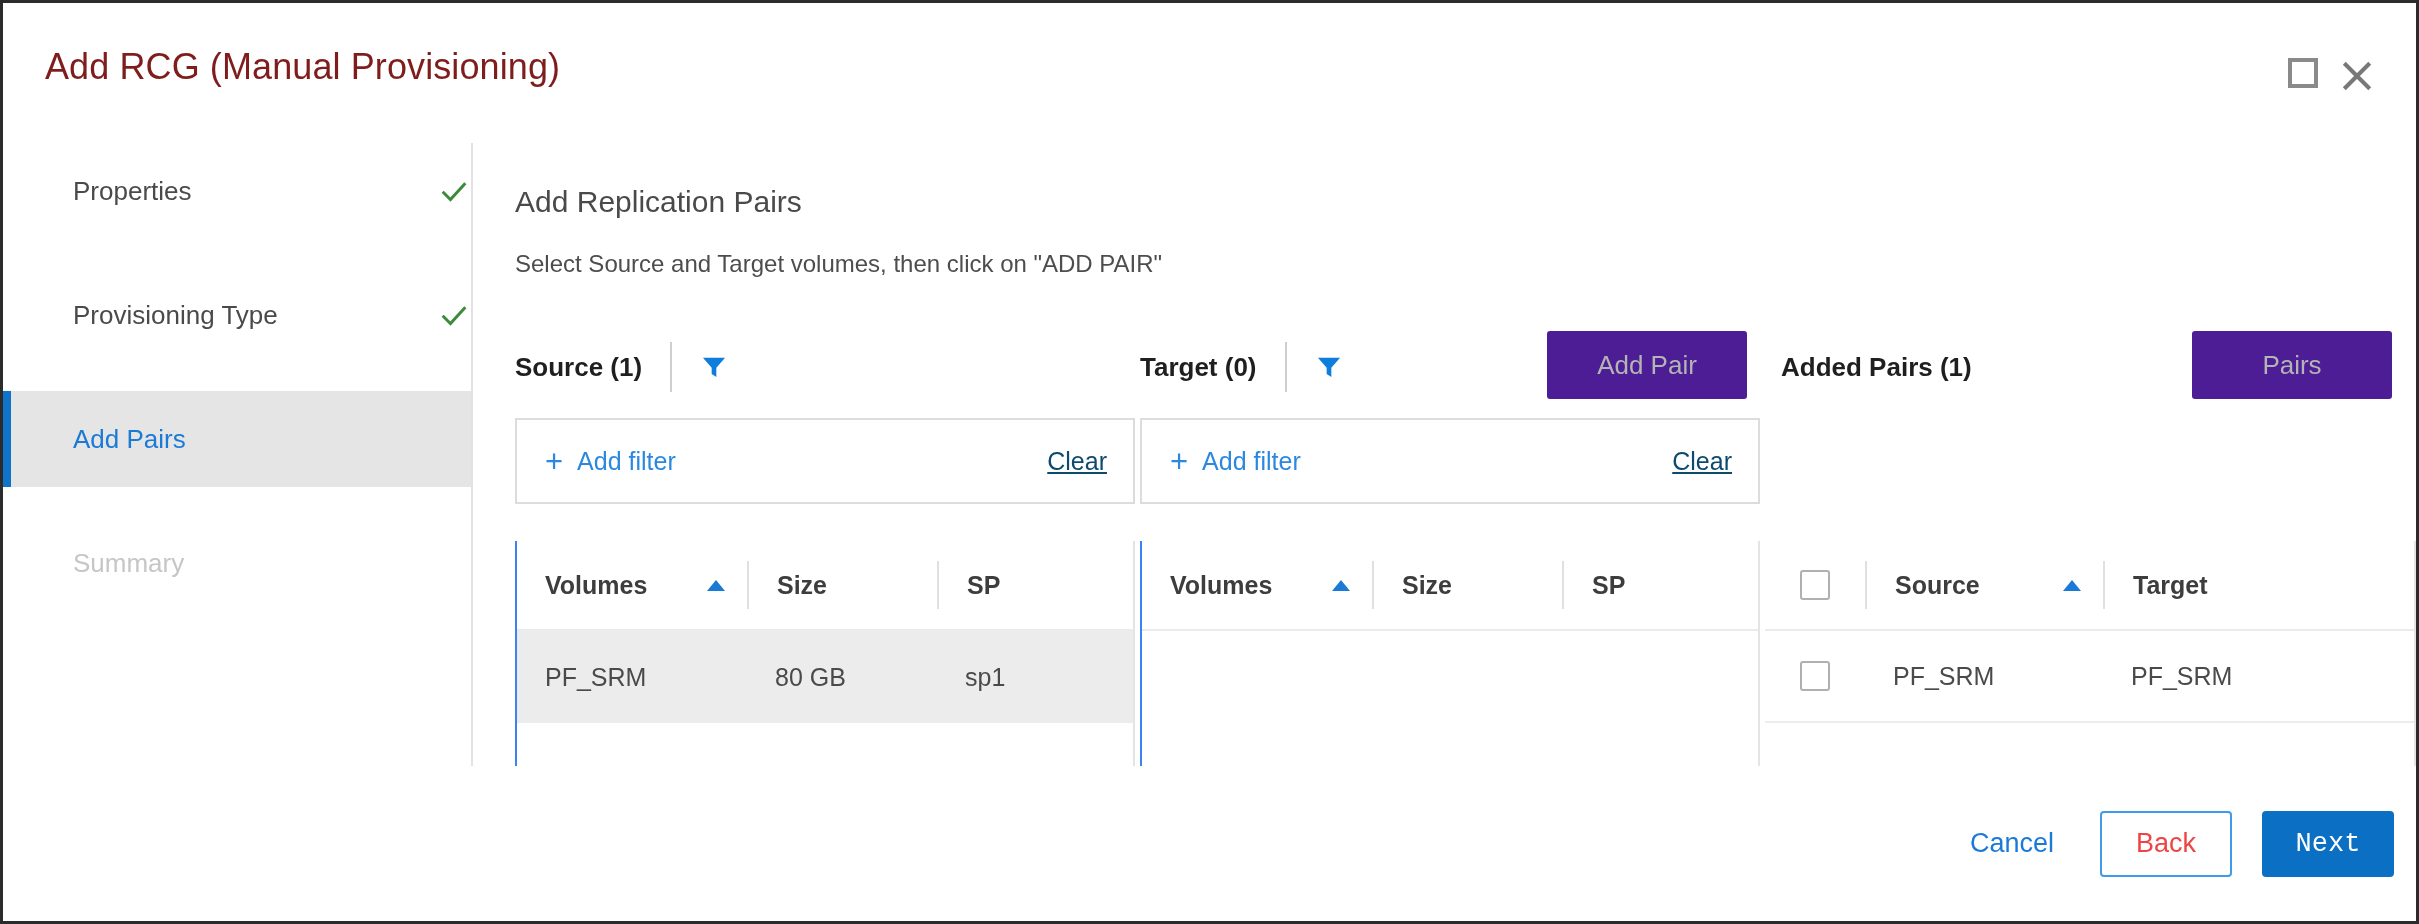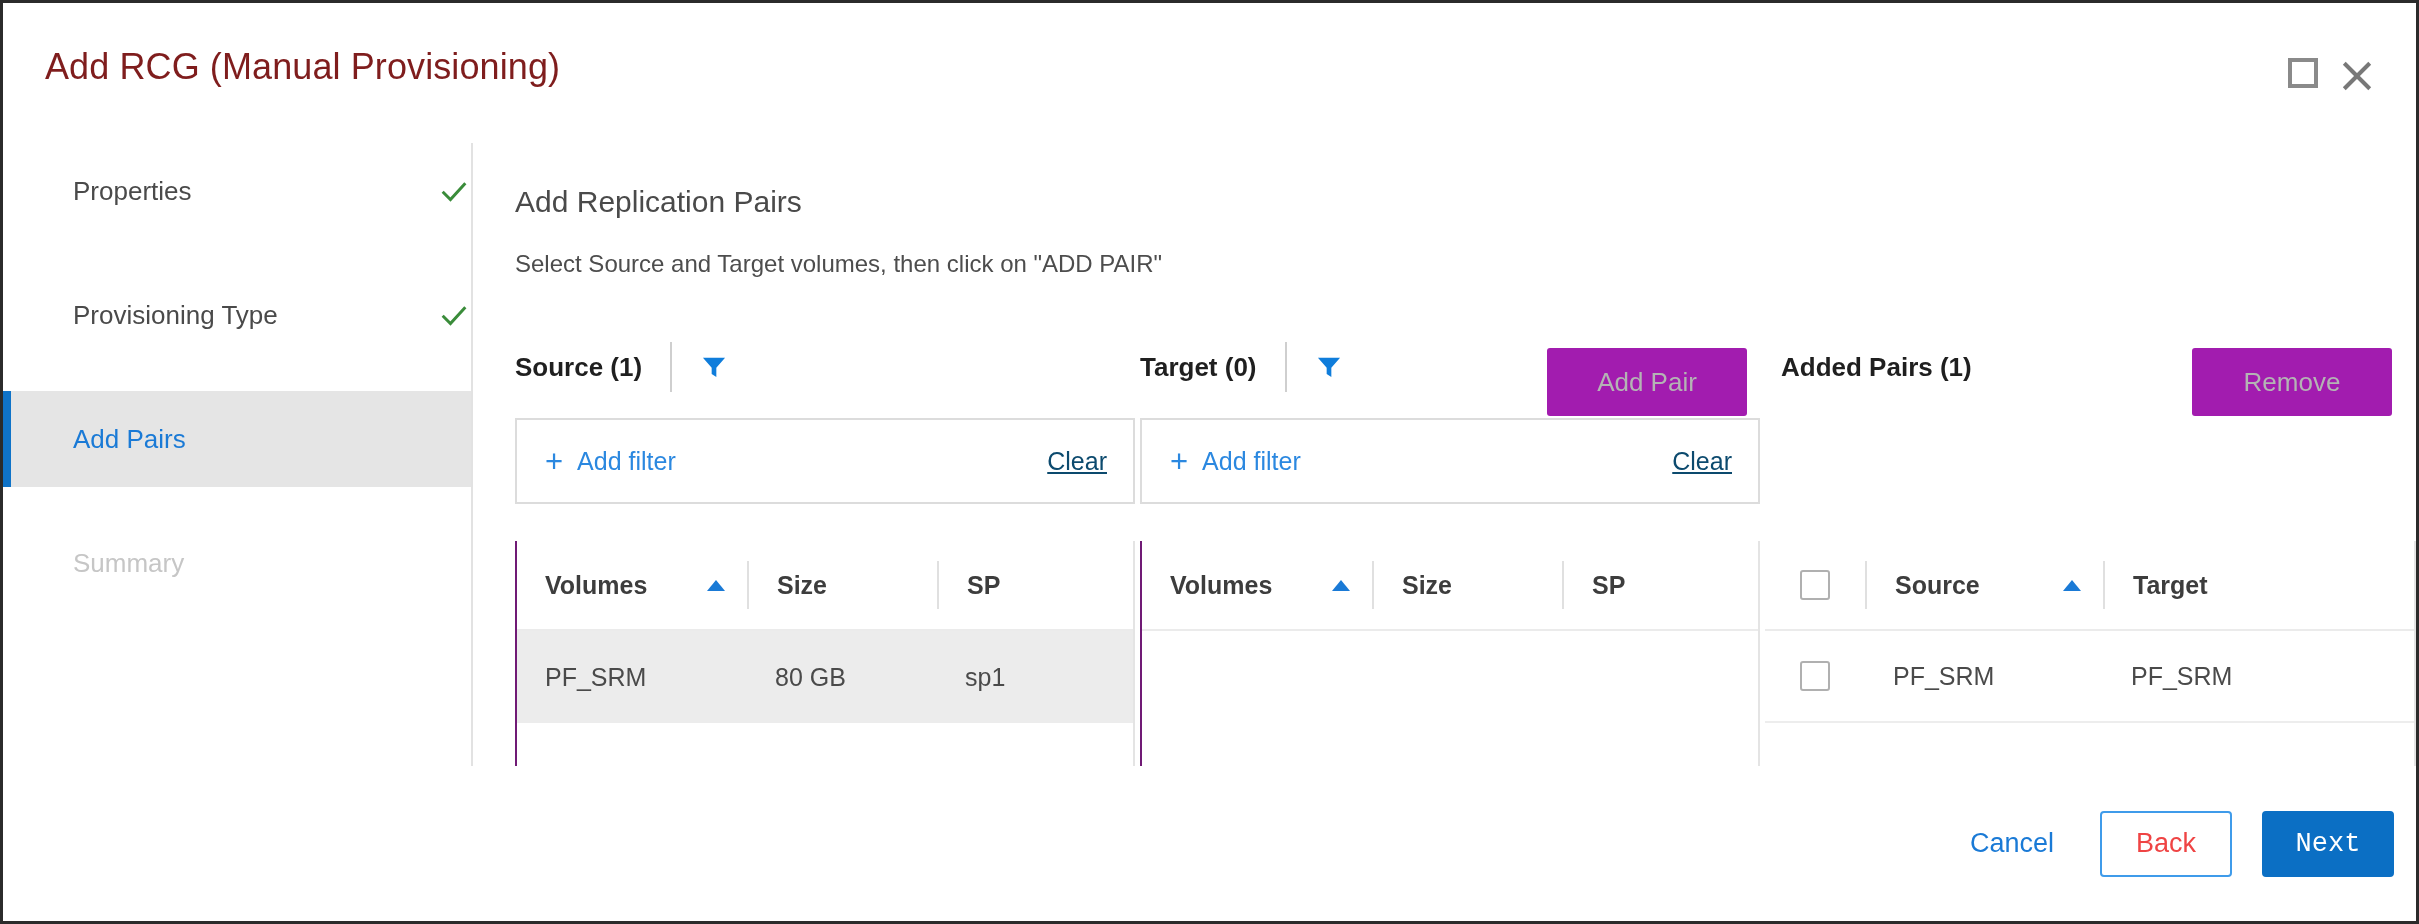--- a/index.html
+++ b/index.html
@@ -180,24 +180,24 @@
     background: #cfcfcf;
     margin: 0 28px;
   }
   .funnel {
     width: 28px;
     height: 28px;
     cursor: pointer;
   }
   .ghost-btn {
     position: absolute;
-    top: 20px;
+    top: 3px;
     height: 68px;
     min-width: 200px;
-    background: #a21caf;
+    background: #4c1d95;
     border: none;
     border-radius: 3px;
     color: #b4b4b4;
     font-size: 26px;
     font-family: "Liberation Sans", sans-serif;
     cursor: default;
     padding: 0 24px;
     white-space: nowrap;
   }
 
@@ -235,21 +235,21 @@
     cursor: pointer;
     white-space: nowrap;
     text-decoration: underline;
   }
 
   
   .tbl {
     position: absolute;
     top: 398px;
     bottom: 0;
-    border-left: 2px solid #701a75;
+    border-left: 2px solid #3b82f6;
     border-right: 2px solid #e4e4e4;
     box-sizing: border-box;
     background: #ffffff;
     overflow: hidden;
   }
   .tbl.no-left-border { border-left: none; }
   .thead {
     display: flex;
     align-items: center;
     height: 90px;
@@ -440,21 +440,21 @@
           <path d="M2.5 4 H21.5 L14 12.6 V20.5 L10 18 V12.6 Z" fill="#0f7ddb"></path>
         </svg>
       </div>
 
       <button class="ghost-btn" style="left:1072px;">Add Pair</button>
 
       <div class="strip-group" style="left:1306px;">
         <span class="strip-label">Added Pairs (1)</span>
       </div>
 
-      <button class="ghost-btn" style="right:24px;">Remove</button>
+      <button class="ghost-btn" style="right:24px;">Pairs</button>
 
     </div>
 
     <div class="filterbox" style="left:40px; width:620px;">
       <span class="add-filter">
         <span class="plus-icon">+</span>
         <span>Add filter</span>
       </span>
       <span class="clear-link">Clear</span>
     </div>

